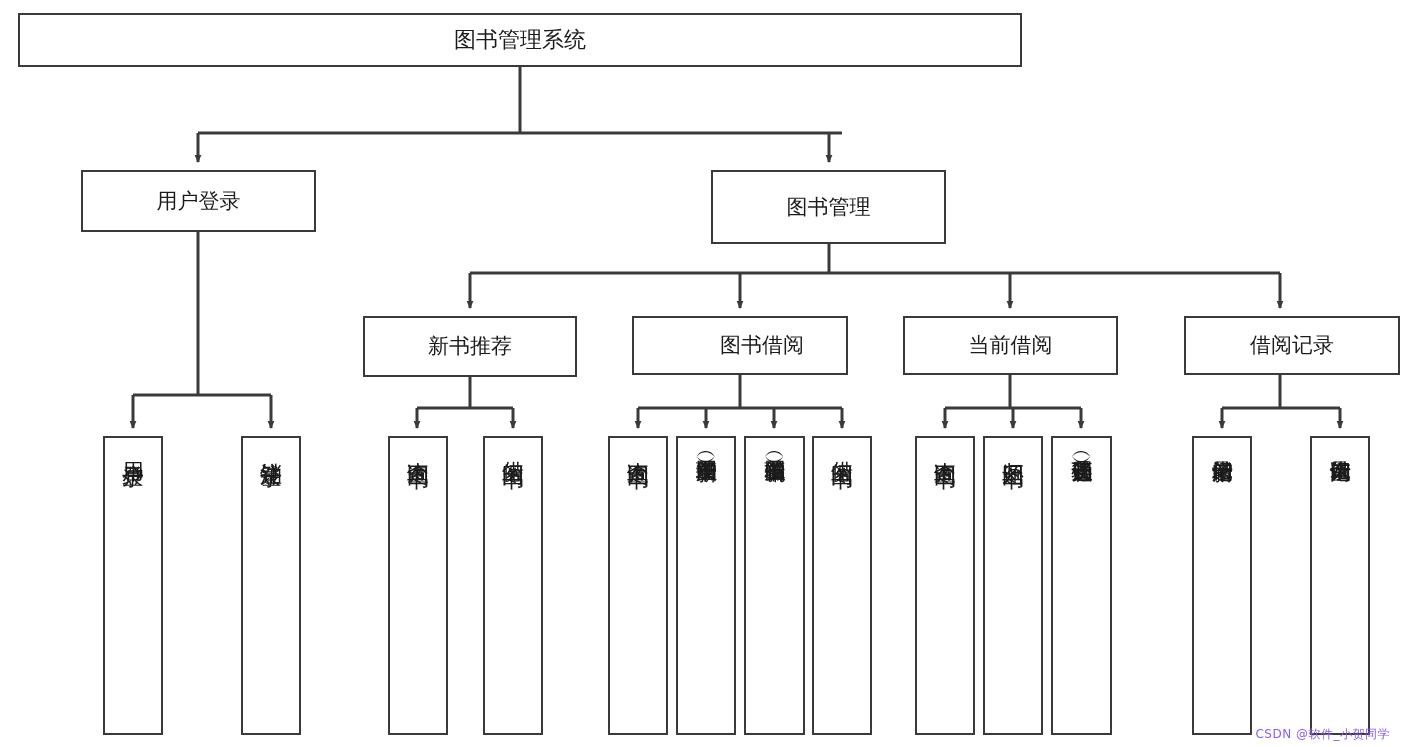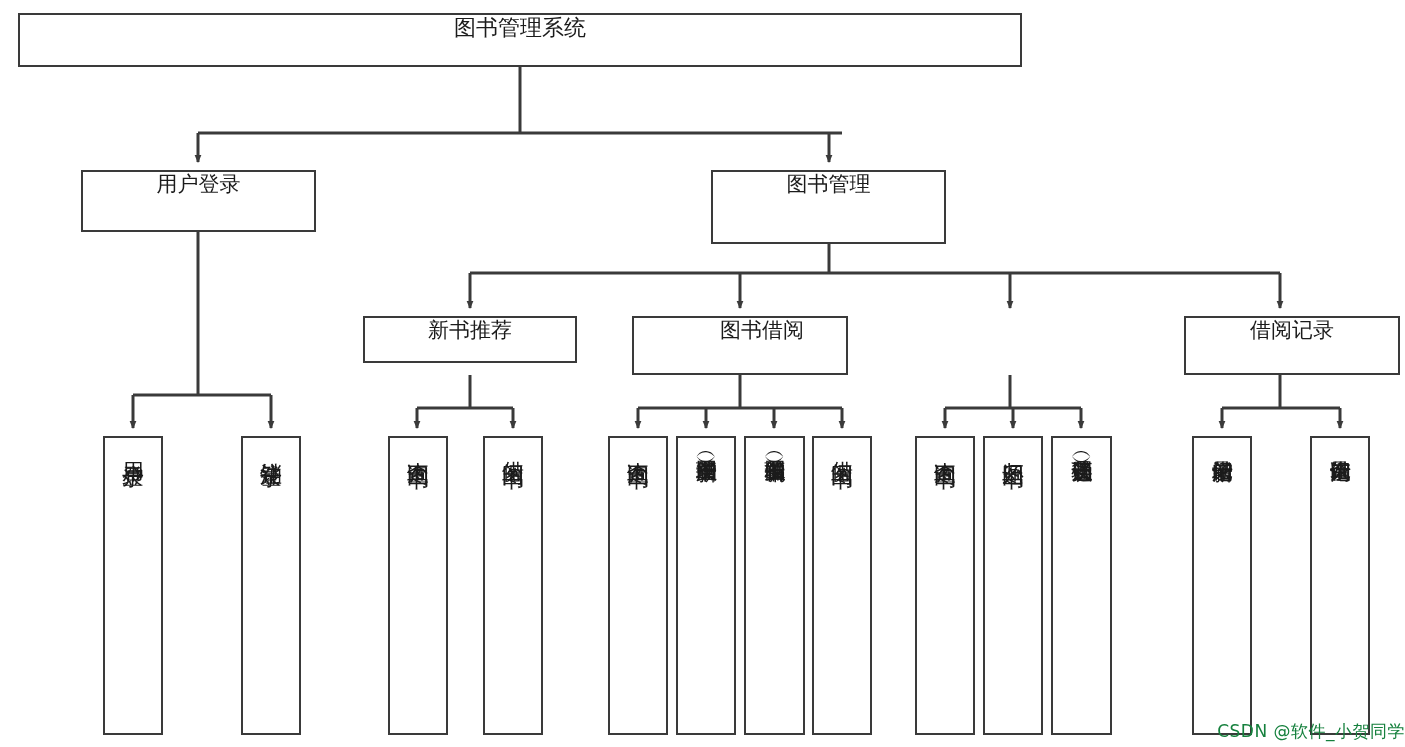--- a/index.html
+++ b/index.html
@@ -25,21 +25,21 @@
     width: 1405px;
     height: 747px;
     pointer-events: none;
   }
   .node {
     position: absolute;
     box-sizing: border-box;
     background: #ffffff;
     border: 2px solid #3a3a3a;
     display: flex;
-    align-items: flex-start;
+    align-items: center;
     justify-content: center;
     overflow: hidden;
   }
   .node-label {
     color: #1b1b1b;
     text-align: center;
     line-height: 1.18;
     white-space: nowrap;
   }
   .node.horizontal .node-label {
@@ -60,24 +60,24 @@
   }
   .node.vertical.long .node-label {
     font-size: 21px;
     letter-spacing: 0px;
   }
   .node.root .node-label {
     font-size: 22px;
   }
   #watermark {
     position: absolute;
-    right: 0;
+    right: 15px;
     bottom: 4px;
-    font-size: 17px;
-    color: #15803d;
+    font-size: 12px;
+    color: #8b5cf6;
     letter-spacing: 0.5px;
     white-space: nowrap;
     user-select: none;
   }
 </style>
 </head>
 <body>
 
 <div id="diagram-root">
 
@@ -136,26 +136,29 @@
     <span class="node-label">图书管理系统</span>
   </div>
 
   <div class="node horizontal" style="left:81px; top:170px; width:235px; height:62px;">
     <span class="node-label">用户登录</span>
   </div>
   <div class="node horizontal" style="left:711px; top:170px; width:235px; height:74px;">
     <span class="node-label">图书管理</span>
   </div>
 
-  <div class="node horizontal" style="left:363px; top:316px; width:214px; height:47px;">
+  <div class="node horizontal" style="left:363px; top:316px; width:214px; height:61px;">
     <span class="node-label">新书推荐</span>
   </div>
   <div class="node horizontal" style="left:632px; top:316px; width:216px; height:59px;padding-left:44px;">
     <span class="node-label">图书借阅</span>
   </div>
+  <div class="node horizontal" style="left:903px; top:316px; width:215px; height:59px;">
+    <span class="node-label">当前借阅</span>
+  </div>
   <div class="node horizontal" style="left:1172px; top:316px; width:216px; height:59px;margin-left:12px;">
     <span class="node-label">借阅记录</span>
   </div>
 
   <div class="node vertical" style="left:103px; top:436px; width:60px; height:299px;">
     <span class="node-label">用户登录</span>
   </div>
   <div class="node vertical" style="left:241px; top:436px; width:60px; height:299px;">
     <span class="node-label">注销登录</span>
   </div>

